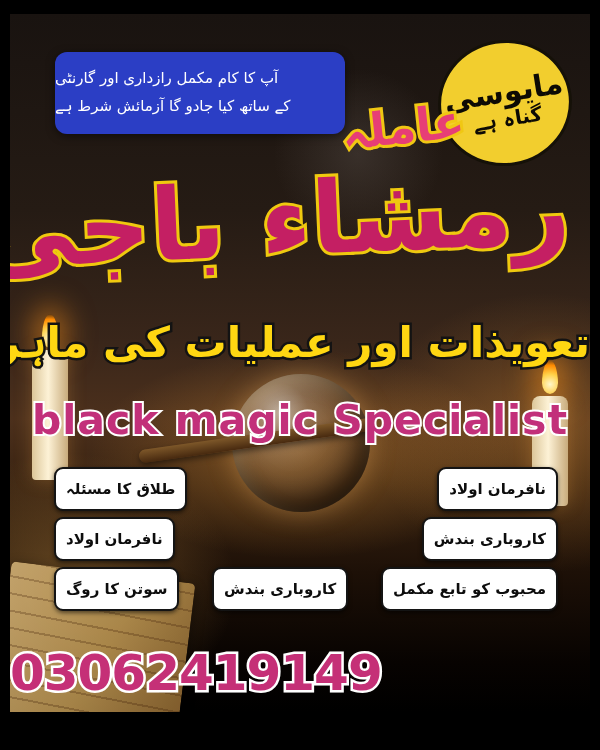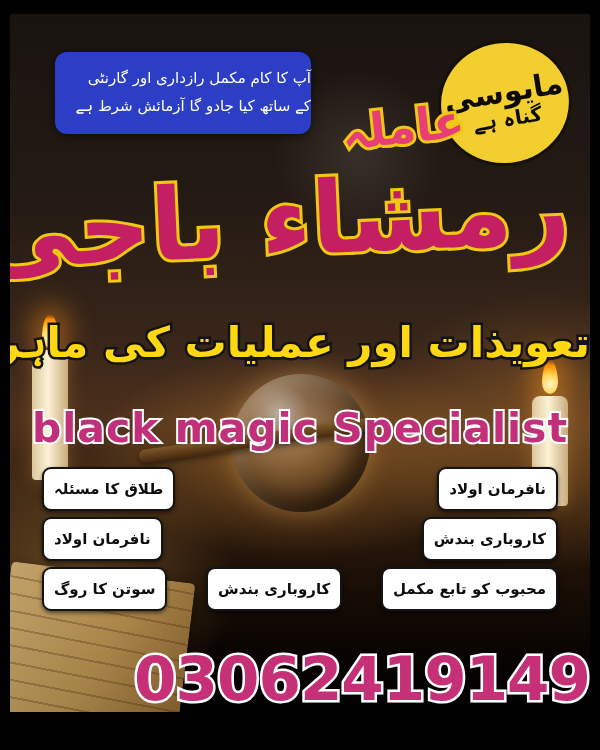--- a/index.html
+++ b/index.html
@@ -56,23 +56,23 @@
   
   .stk{position:relative;z-index:2;}
   .stk::before{
     content:attr(data-text);
     position:absolute;left:0;top:0;width:100%;height:100%;
     z-index:-1;color:var(--sc);
     -webkit-text-stroke:var(--sw) var(--sc);
   }
   
   .note{
-    position:absolute;left:45px;top:38px;width:256px;height:82px;z-index:2;
+    position:absolute;left:45px;top:38px;width:290px;height:82px;z-index:2;
     background:#2b3ec5;border-radius:12px;color:#fff;
-    direction:rtl;text-align:right;font-size:15px;line-height:1.85;
+    direction:rtl;text-align:left;font-size:15px;line-height:1.85;
     display:flex;flex-direction:column;justify-content:center;
     box-shadow:0 2px 8px rgba(0,0,0,.5);
   }
   .badge{
     position:absolute;right:18px;top:26px;width:128px;height:120px;z-index:2;
     background:#f2ce2e;border:3px solid #151108;border-radius:50%;
     transform:rotate(-9deg);
     display:flex;flex-direction:column;align-items:center;justify-content:center;
     color:#0d0a04;direction:rtl;
   }
@@ -91,39 +91,40 @@
     --sc:#efc90f;--sw:6px;
   }
   .subtitle{
     position:absolute;left:0;right:0;top:304px;z-index:2;
     font-size:42px;font-weight:700;color:#ffd712;direction:rtl;text-align:center;
     white-space:nowrap;--sc:#131313;--sw:5px;
   }
   .specialty{
     position:absolute;left:0;right:0;top:382px;z-index:2;
     font-size:41px;font-weight:800;color:#c2307a;text-align:center;
-    white-space:nowrap;letter-spacing:1px;margin-top:8px;--sc:#ffffff;--sw:4px;
+    white-space:nowrap;letter-spacing:1px;--sc:#ffffff;--sw:4px;
   }
   
   .services{
     position:absolute;left:32px;right:32px;top:453px;z-index:3;
     display:flex;flex-direction:column;gap:6px;
   }
   .svc-row{display:flex;direction:rtl;justify-content:space-between;gap:6px;}
   .svc{
     background:#ffffff;border:2px solid #141414;border-radius:9px;
     padding:6px 10px;min-height:28px;
     display:flex;align-items:center;justify-content:center;
     font-size:15px;font-weight:700;color:#0d0d0d;direction:rtl;white-space:nowrap;
     box-shadow:0 2px 4px rgba(0,0,0,.55);
+    margin-left:12px;
   }
   
   .phone{
     position:absolute;left:0;right:0;top:634px;z-index:3;
-    font-size:61px;font-weight:800;color:#c53077;text-align:right;
+    font-size:50px;font-weight:800;color:#c53077;text-align:left;
     white-space:nowrap;letter-spacing:-1px;line-height:1;
     --sc:#ffffff;--sw:5px;
   }
 </style>
 </head>
 <body>
 
 <div class="poster">
 
   <div class="candle candle-left">

